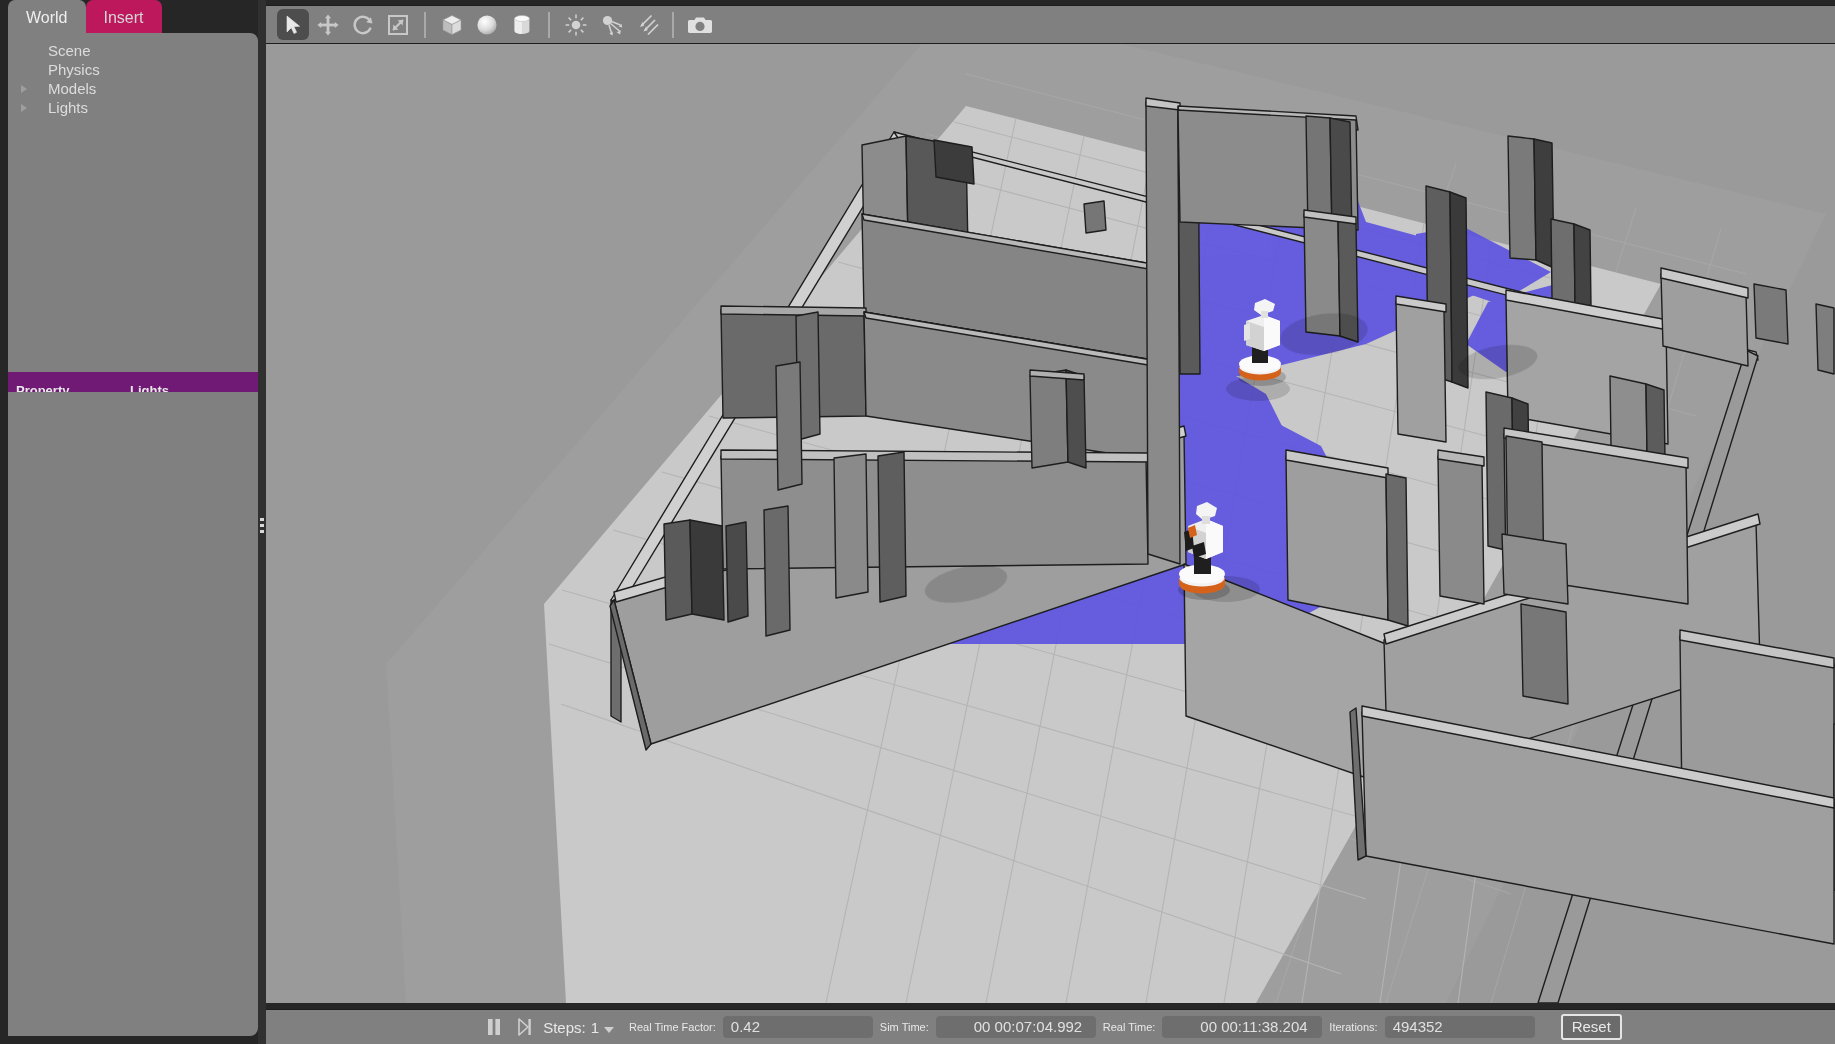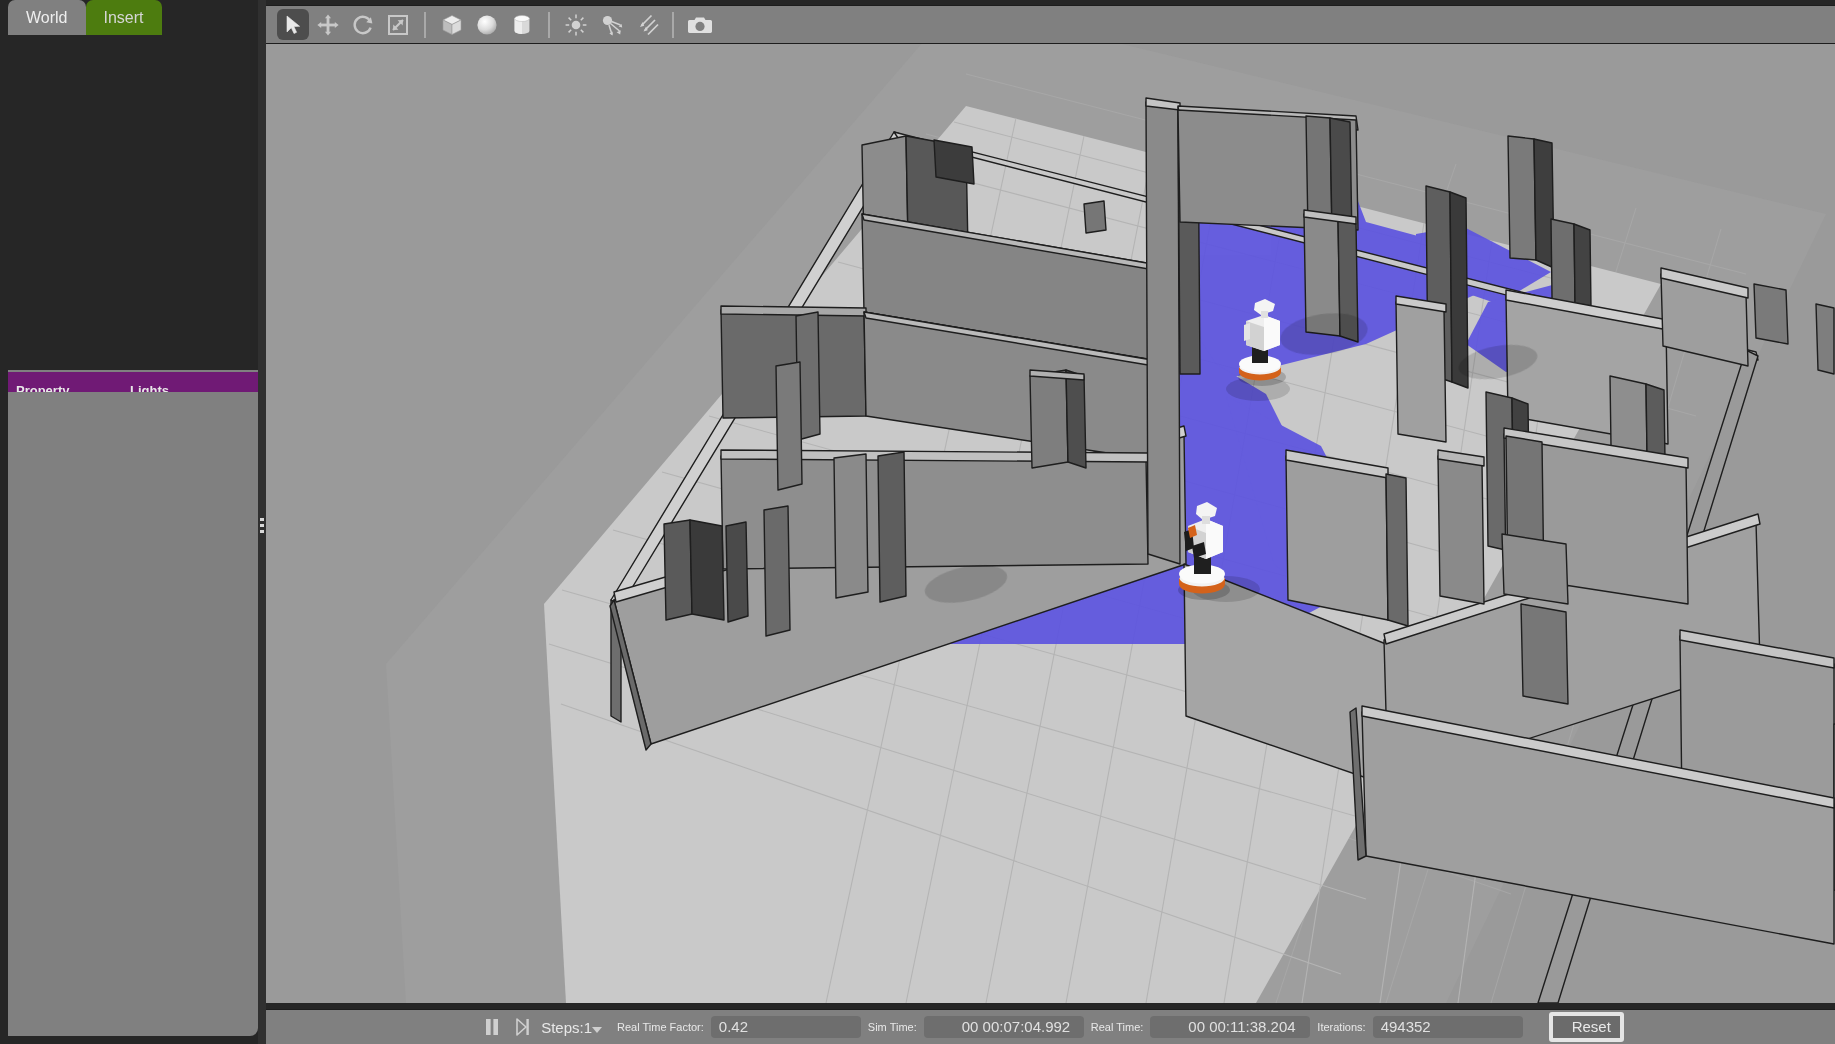--- a/index.html
+++ b/index.html
@@ -28,21 +28,21 @@
     display: flex; align-items: flex-end;
   }
   .tab {
     height: 35px;
     padding: 0 18px;
     display: flex; align-items: center;
     font-size: 16px;
     color: #d6d6d6;
     border-radius: 7px 7px 0 0;
     cursor: default;
-    background: #4d7c0f;
+    background: #be185d;
     position: relative;
   }
   .tab.active {
     background: #808080;
     color: #eeeeee;
     z-index: 3;
     text-align: right;
   }
   #tree-panel {
     position: absolute; left: 8px; top: 33px;
@@ -185,34 +185,34 @@
     border-radius: 4px;
     padding: 2px 8px 3px 8px;
     min-width: 60px;
     white-space: nowrap;
   }
   .sb-value.wide { min-width: 150px; }
   .sb-value.wider { min-width: 160px; padding-left: 38px; }
   .sb-btn {
     font-size: 15px; color: #e8e8e8;
     background: #6b6b6b;
-    border: 4px solid #e5e5e5;
+    border: 2px solid #e5e5e5;
     border-radius: 3px;
-    padding: 2px 9px 3px 19px;
+    padding: 2px 9px 3px 9px;
     cursor: default;
     margin-left: 26px;
   }
   .sb-icon-btn {
     width: 30px; height: 26px;
     display: flex; align-items: center; justify-content: center;
     cursor: default;
   }
   .sb-steps {
     font-size: 15px; color: #e8e8e8;
-    display: flex; align-items: center; 
+    display: flex; align-items: center; gap: 5px;
     padding: 0 8px 0 4px;
   }
   .caret-down {
     width: 0; height: 0;
     border-left: 5px solid transparent;
     border-right: 5px solid transparent;
     border-top: 6px solid #cfcfcf;
     margin-top: 5px;
   }
 </style>
@@ -225,20 +225,38 @@
 
     <div id="tab-bar">
       <div class="tab active">
         <span>World</span>
       </div>
       <div class="tab">
         <span>Insert</span>
       </div>
     </div>
 
+    <div id="tree-panel">
+      <div class="tree-item">
+        <span class="tree-arrow"></span>
+        <span class="tree-label">Scene</span>
+      </div>
+      <div class="tree-item">
+        <span class="tree-arrow"></span>
+        <span class="tree-label">Physics</span>
+      </div>
+      <div class="tree-item">
+        <span class="tree-arrow has"></span>
+        <span class="tree-label">Models</span>
+      </div>
+      <div class="tree-item">
+        <span class="tree-arrow has"></span>
+        <span class="tree-label">Lights</span>
+      </div>
+    </div>
 
     <div id="h-splitter">
       <div class="dots"></div>
     </div>
 
     <div id="prop-header">
       <span class="col-prop">Property</span>
       <span class="col-val">Lights</span>
     </div>
     <div id="prop-body"></div>

